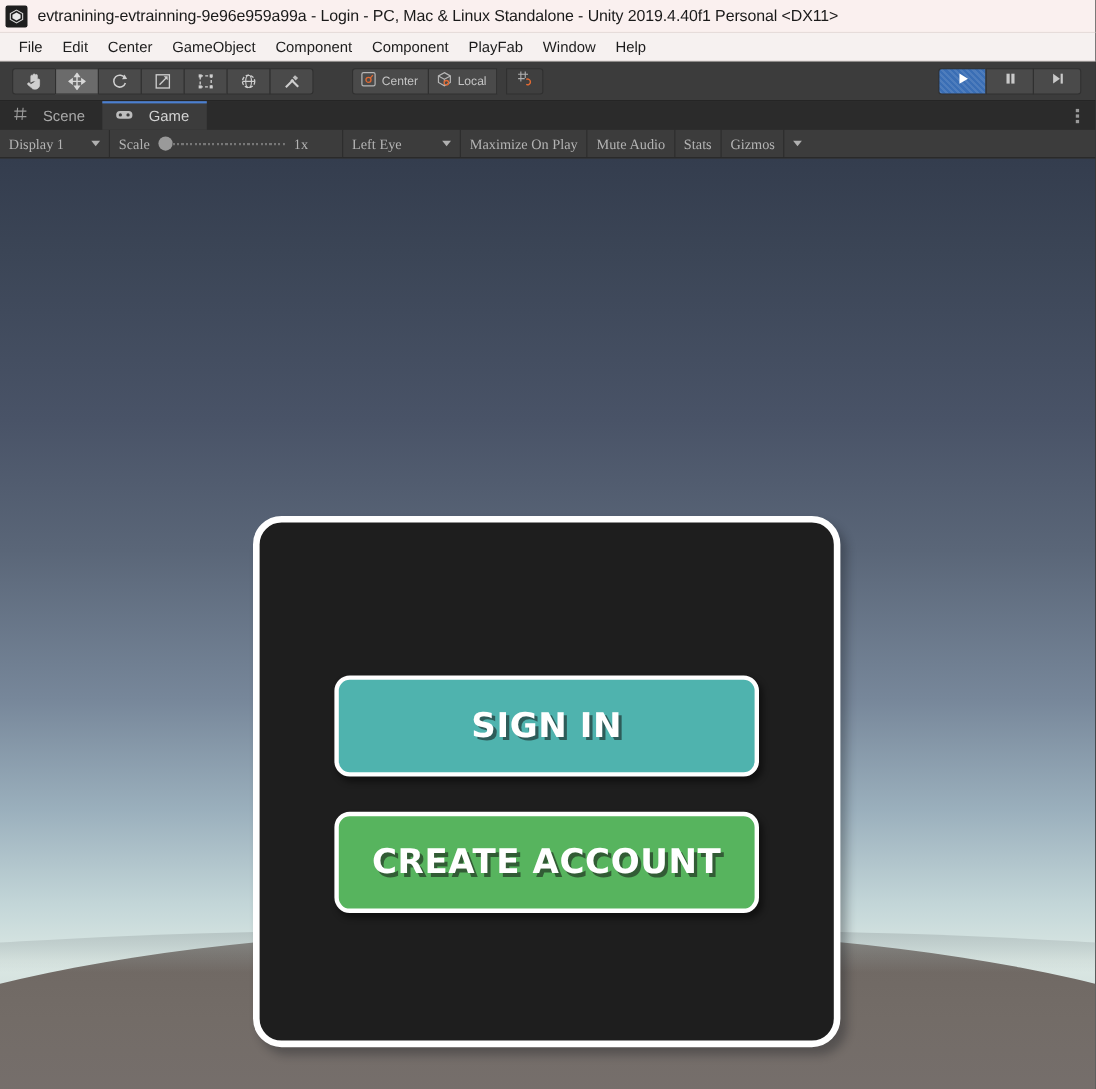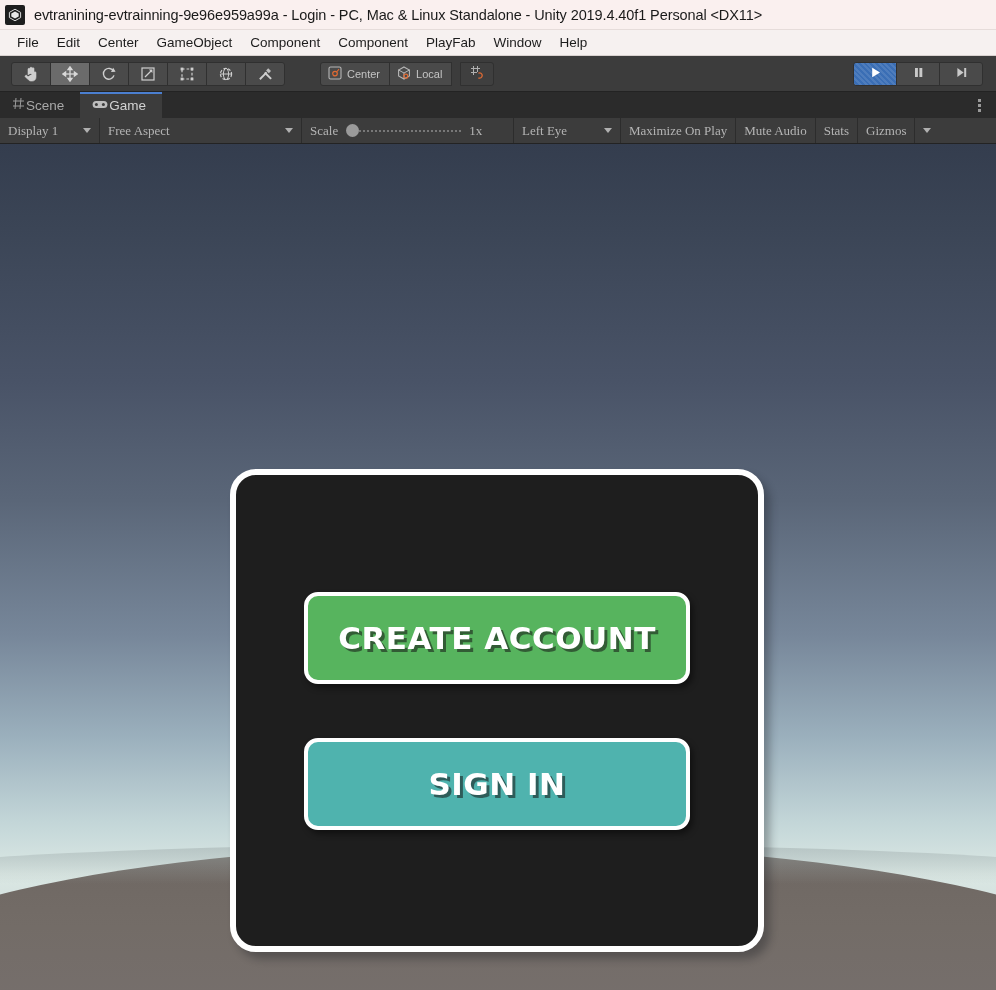--- a/index.html
+++ b/index.html
@@ -119,21 +119,21 @@
   }
 
   
   .tabbar {
     height: 26px; width: 100%;
     background: #2b2b2b;
     display: flex; align-items: stretch;
     position: relative;
   }
   .view-tab {
-    display: flex; align-items: center; gap: 1px;
+    display: flex; align-items: center; gap: 14px;
     padding: 0 16px 0 12px;
     font-size: 13.5px;
     color: #a8a8a8;
     cursor: pointer;
     position: relative;
   }
   .view-tab.active {
     background: #3c3c3c;
     color: #d2d2d2;
   }
@@ -458,24 +458,20 @@
         <i></i>
         <i></i>
     </div>
   </div>
 
   <div class="gamebar">
     <div class="gb-cell gb-dropdown" style="width:100px">
       <span>Display 1</span>
       <span class="caret"></span>
     </div>
-    <div class="gb-cell gb-dropdown" style="width:202px">
-      <span>Free Aspect</span>
-      <span class="caret"></span>
-    </div>
     <div class="gb-cell gb-scale" style="width:212px">
       <span>Scale</span>
       <span class="slider-wrap">
         <span class="slider-knob"></span>
         <span class="slider-track"></span>
       </span>
       <span>1x</span>
     </div>
     <div class="gb-cell gb-dropdown" style="width:107px">
       <span>Left Eye</span>
@@ -497,22 +493,22 @@
       <span class="caret"></span>
     </div>
   </div>
 
   <div class="gameview">
     <div class="sky"></div>
     <div class="terrain"></div>
     <div class="terrain-haze"></div>
 
     <div class="login-panel">
+      <div class="ui-btn" id="signin-button">
+        <span class="ui-btn-label">SIGN IN</span>
+      </div>
       <div class="ui-btn" id="create-button">
         <span class="ui-btn-label">CREATE ACCOUNT</span>
       </div>
-      <div class="ui-btn" id="signin-button">
-        <span class="ui-btn-label">SIGN IN</span>
-      </div>
     </div>
   </div>
 
 </div>
 
 </body></html>

